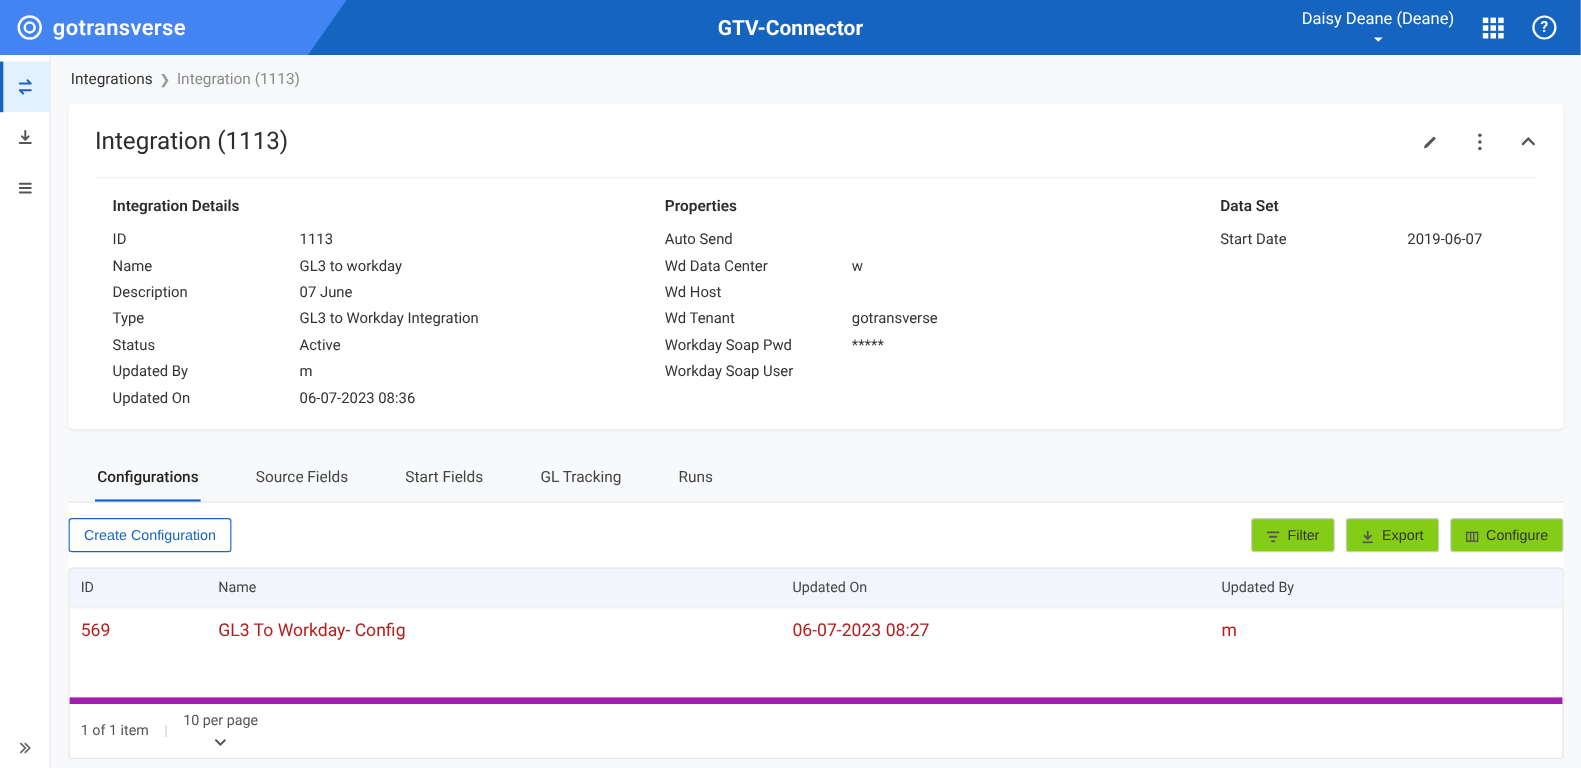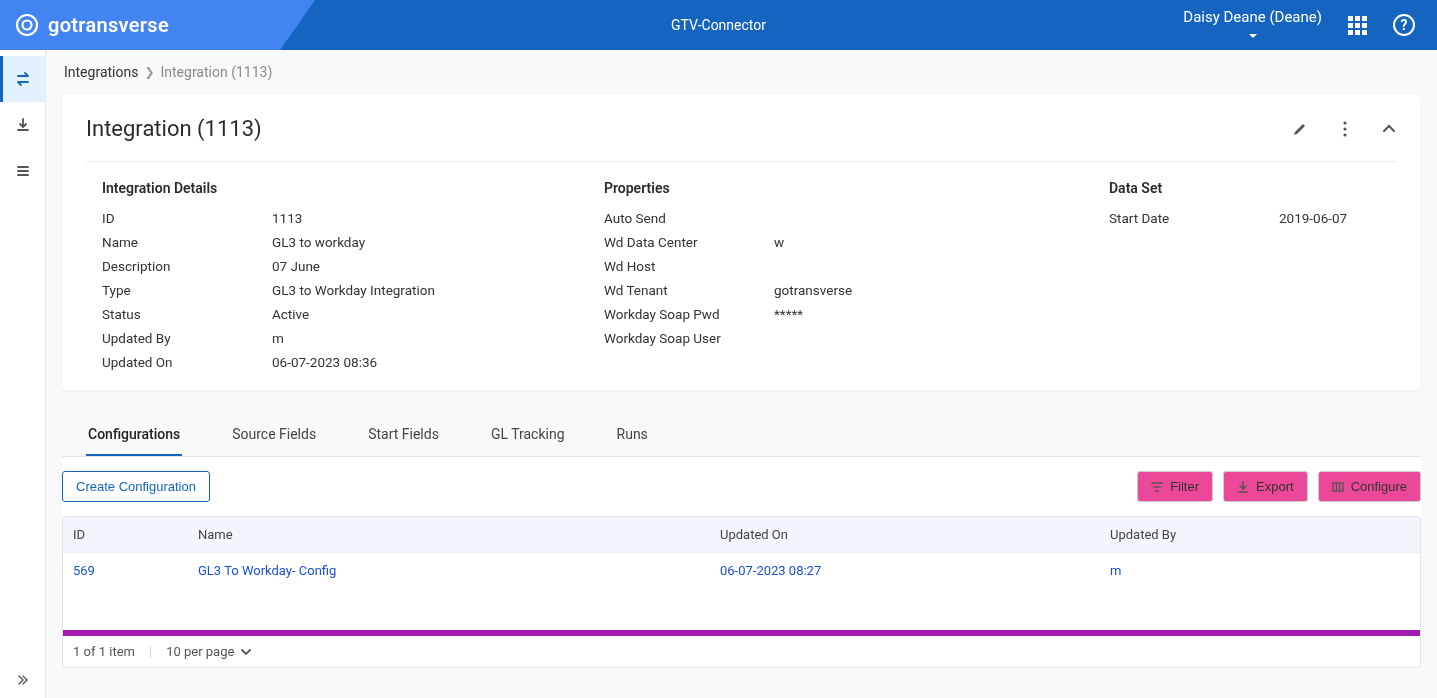--- a/index.html
+++ b/index.html
@@ -45,22 +45,22 @@
 }
 .header .brand {
   font-weight: 600;
   font-size: 20px;
   letter-spacing: 0.3px;
 }
 .header .title {
   position: absolute;
   left: 50%;
   transform: translateX(-50%);
-  font-size: 14px;
-  font-weight: 400;
+  font-size: 19px;
+  font-weight: 700;
 }
 .header .right {
   margin-left: auto;
   display: flex;
   align-items: center;
   padding-right: 22px;
   gap: 26px;
 }
 .header .user {
   font-size: 15px;
@@ -239,29 +239,29 @@
   color: #1565c0;
   background: #fff;
   padding: 7px 13px;
   border-radius: 3px;
   font-size: 13px;
   cursor: pointer;
 }
 .row-actions .spacer { flex: 1; }
 .btn-plain {
   border: 1px solid #ccc;
-  background: #ec4899;
+  background: #84cc16;
   color: #333;
   padding: 7px 13px;
   border-radius: 3px;
   font-size: 13px;
   cursor: pointer;
   margin-left: 10px;
   display: inline-flex;
-  align-items: center;
+  align-items: flex-end;
   gap: 7px;
 }
 
 
 .table {
   border: 1px solid #e3e3e3;
   border-radius: 3px;
 }
 .thead {
   background: #f2f6fc;
@@ -272,35 +272,35 @@
 .th, .td {
   padding: 10px 10px;
 }
 .col-id { width: 125px; }
 .col-name { flex: 1; }
 .col-updon { width: 390px; }
 .col-updby { width: 320px; }
 .trow {
   display: flex;
   border-top: 1px solid #eee;
-  font-size: 13px;
-  color: #1d4ed8;
+  font-size: 16px;
+  color: #b91c1c;
 }
 .pager {
   border-top: 6px solid #a21caf;
   padding: 8px 10px;
   font-size: 13px;
   color: #555;
   display: flex;
   align-items: center;
   gap: 14px;
   margin-top: 42px;
 }
 .pager .divider { color: #ccc; }
-.pager .perpage { display: inline-flex; align-items: center; gap: 6px; cursor: pointer; }
+.pager .perpage { display: inline-flex; align-items: center; gap: 6px; cursor: pointer; flex-direction: column; }
 
 svg { display: block; }
 </style>
 </head>
 <body>
 
 <div class="header">
   <div class="logo-wrap">
     <svg width="26" height="26" viewBox="0 0 26 26">
       <circle cx="13" cy="13" r="10" stroke="#fff" stroke-width="2.2" fill="none"></circle>

